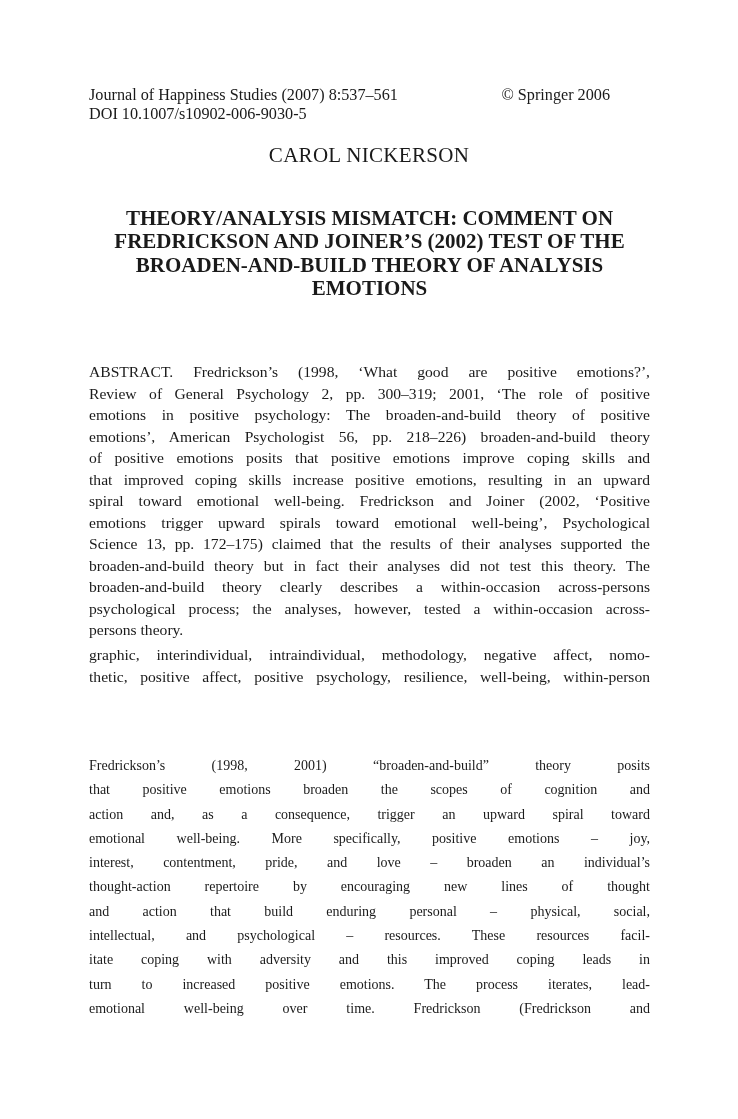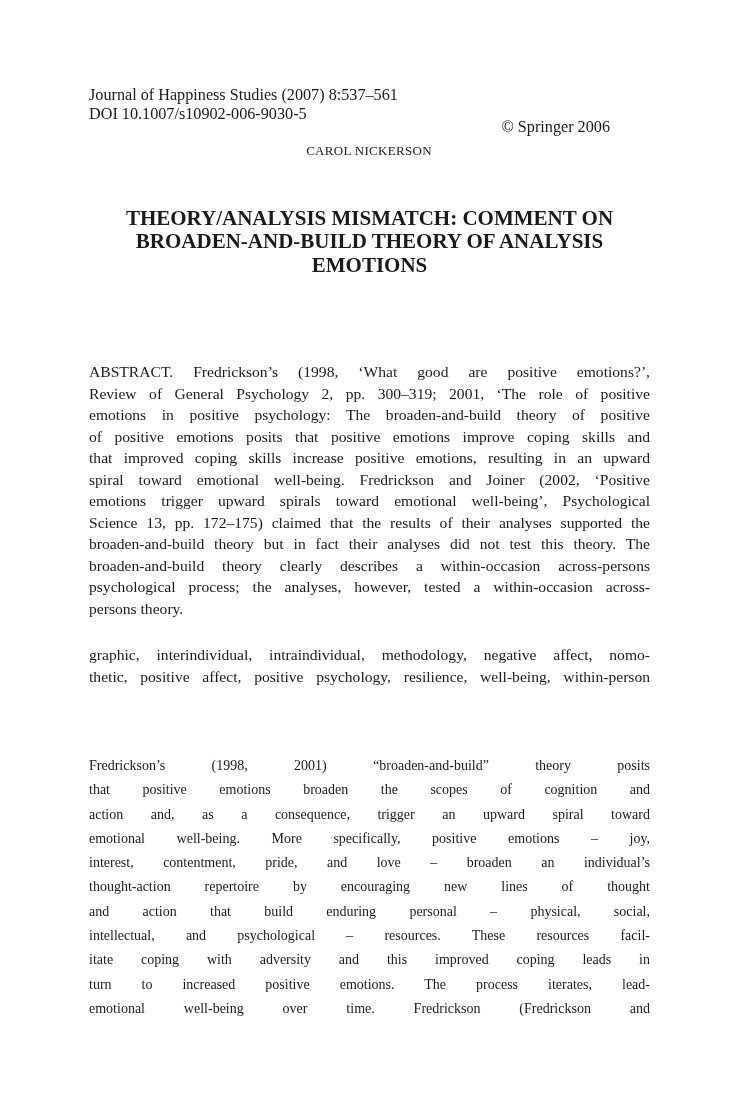--- a/index.html
+++ b/index.html
@@ -2,22 +2,22 @@
 <html><head>
 <meta charset="utf-8">
 <style>
   html, body { margin: 0; padding: 0; background: #ffffff; }
   body {
     width: 738px; height: 1119px; overflow: hidden; position: relative;
     font-family: "Liberation Serif", "DejaVu Serif", serif; color: #1a1a1a;
   }
   .page { position: absolute; left: 0; top: 0; width: 698px; height: 1119px; }
   .hdr-line { position: absolute; left: 89px; font-size: 16.2px; line-height: 20px; white-space: nowrap; }
-  .hdr-right { position: absolute; right: 88px; top: 85px; font-size: 16.2px; line-height: 20px; white-space: nowrap; margin-top: 32px; }
-  .author { position: absolute; left: 0; width: 738px; top: 143px; text-align: center; font-size: 13px; letter-spacing: 0.3px; }
+  .hdr-right { position: absolute; right: 88px; top: 85px; font-size: 16.2px; line-height: 20px; white-space: nowrap; }
+  .author { position: absolute; left: 0; width: 738px; top: 143px; text-align: center; font-size: 21px; letter-spacing: 0.3px; }
   .title { position: absolute; left: 89px; width: 561px; top: 207px; text-align: center; font-weight: bold; font-size: 21px; line-height: 23.4px; }
   .title .tl { display: block; white-space: nowrap; }
   .abs { position: absolute; left: 89px; width: 561px; font-size: 15.6px; line-height: 21.5px; font-family: Liberation Serif, serif; }
   .ln { display: block; height: 21.5px; white-space: nowrap; text-align: justify; text-align-last: justify; }
   .ln.last { text-align-last: left; }
   .body { position: absolute; left: 89px; width: 561px; top: 754px; font-size: 14px; line-height: 24.3px; }
   .body .ln { height: 24.3px; }
 </style>
 </head>
 <body>
@@ -25,28 +25,30 @@
 <div class="page">
 
   <div class="hdr-line" style="top:85px;">Journal of Happiness Studies (2007) 8:537–561</div>
   <div class="hdr-line" style="top:104px;">DOI 10.1007/s10902-006-9030-5</div>
   <div class="hdr-right">© Springer 2006</div>
 
   <div class="author">CAROL NICKERSON</div>
 
   <div class="title">
     <span class="tl">THEORY/ANALYSIS MISMATCH: COMMENT ON</span>
+    <span class="tl">FREDRICKSON AND JOINER’S (2002) TEST OF THE</span>
     <span class="tl">BROADEN-AND-BUILD THEORY OF ANALYSIS</span>
     <span class="tl">EMOTIONS</span>
   </div>
 
   <div class="abs" style="top:361px;">
     <span class="ln">ABSTRACT. Fredrickson’s (1998, ‘What good are positive emotions?’,</span>
     <span class="ln">Review of General Psychology 2, pp. 300–319; 2001, ‘The role of positive</span>
     <span class="ln">emotions in positive psychology: The broaden-and-build theory of positive</span>
+    <span class="ln">emotions’, American Psychologist 56, pp. 218–226) broaden-and-build theory</span>
     <span class="ln">of positive emotions posits that positive emotions improve coping skills and</span>
     <span class="ln">that improved coping skills increase positive emotions, resulting in an upward</span>
     <span class="ln">spiral toward emotional well-being. Fredrickson and Joiner (2002, ‘Positive</span>
     <span class="ln">emotions trigger upward spirals toward emotional well-being’, Psychological</span>
     <span class="ln">Science 13, pp. 172–175) claimed that the results of their analyses supported the</span>
     <span class="ln">broaden-and-build theory but in fact their analyses did not test this theory. The</span>
     <span class="ln">broaden-and-build theory clearly describes a within-occasion across-persons</span>
     <span class="ln">psychological process; the analyses, however, tested a within-occasion across-</span>
     <span class="ln last">persons theory.</span>
   </div>

